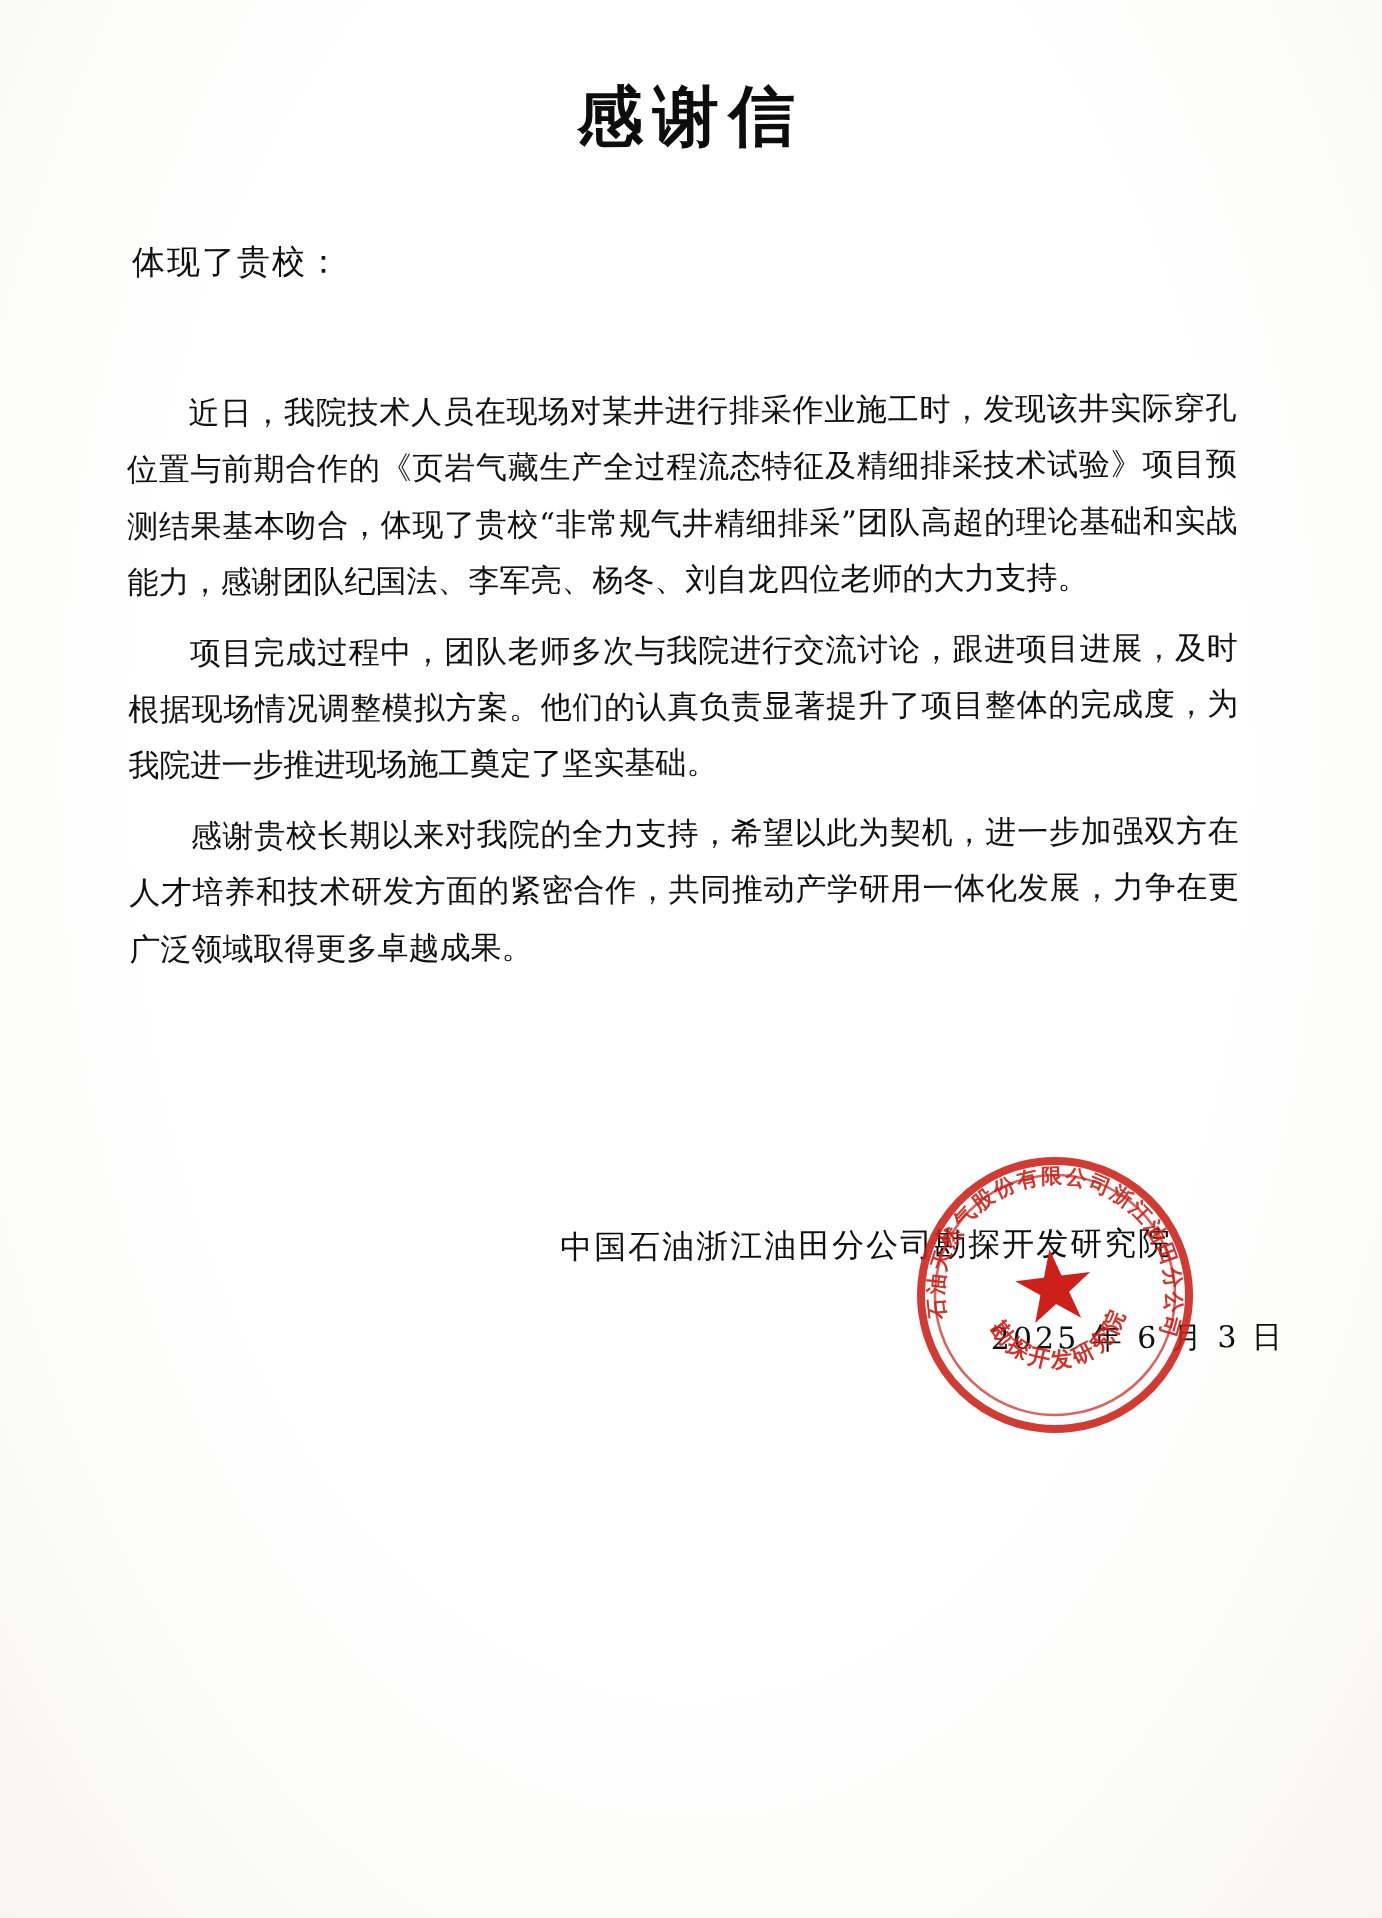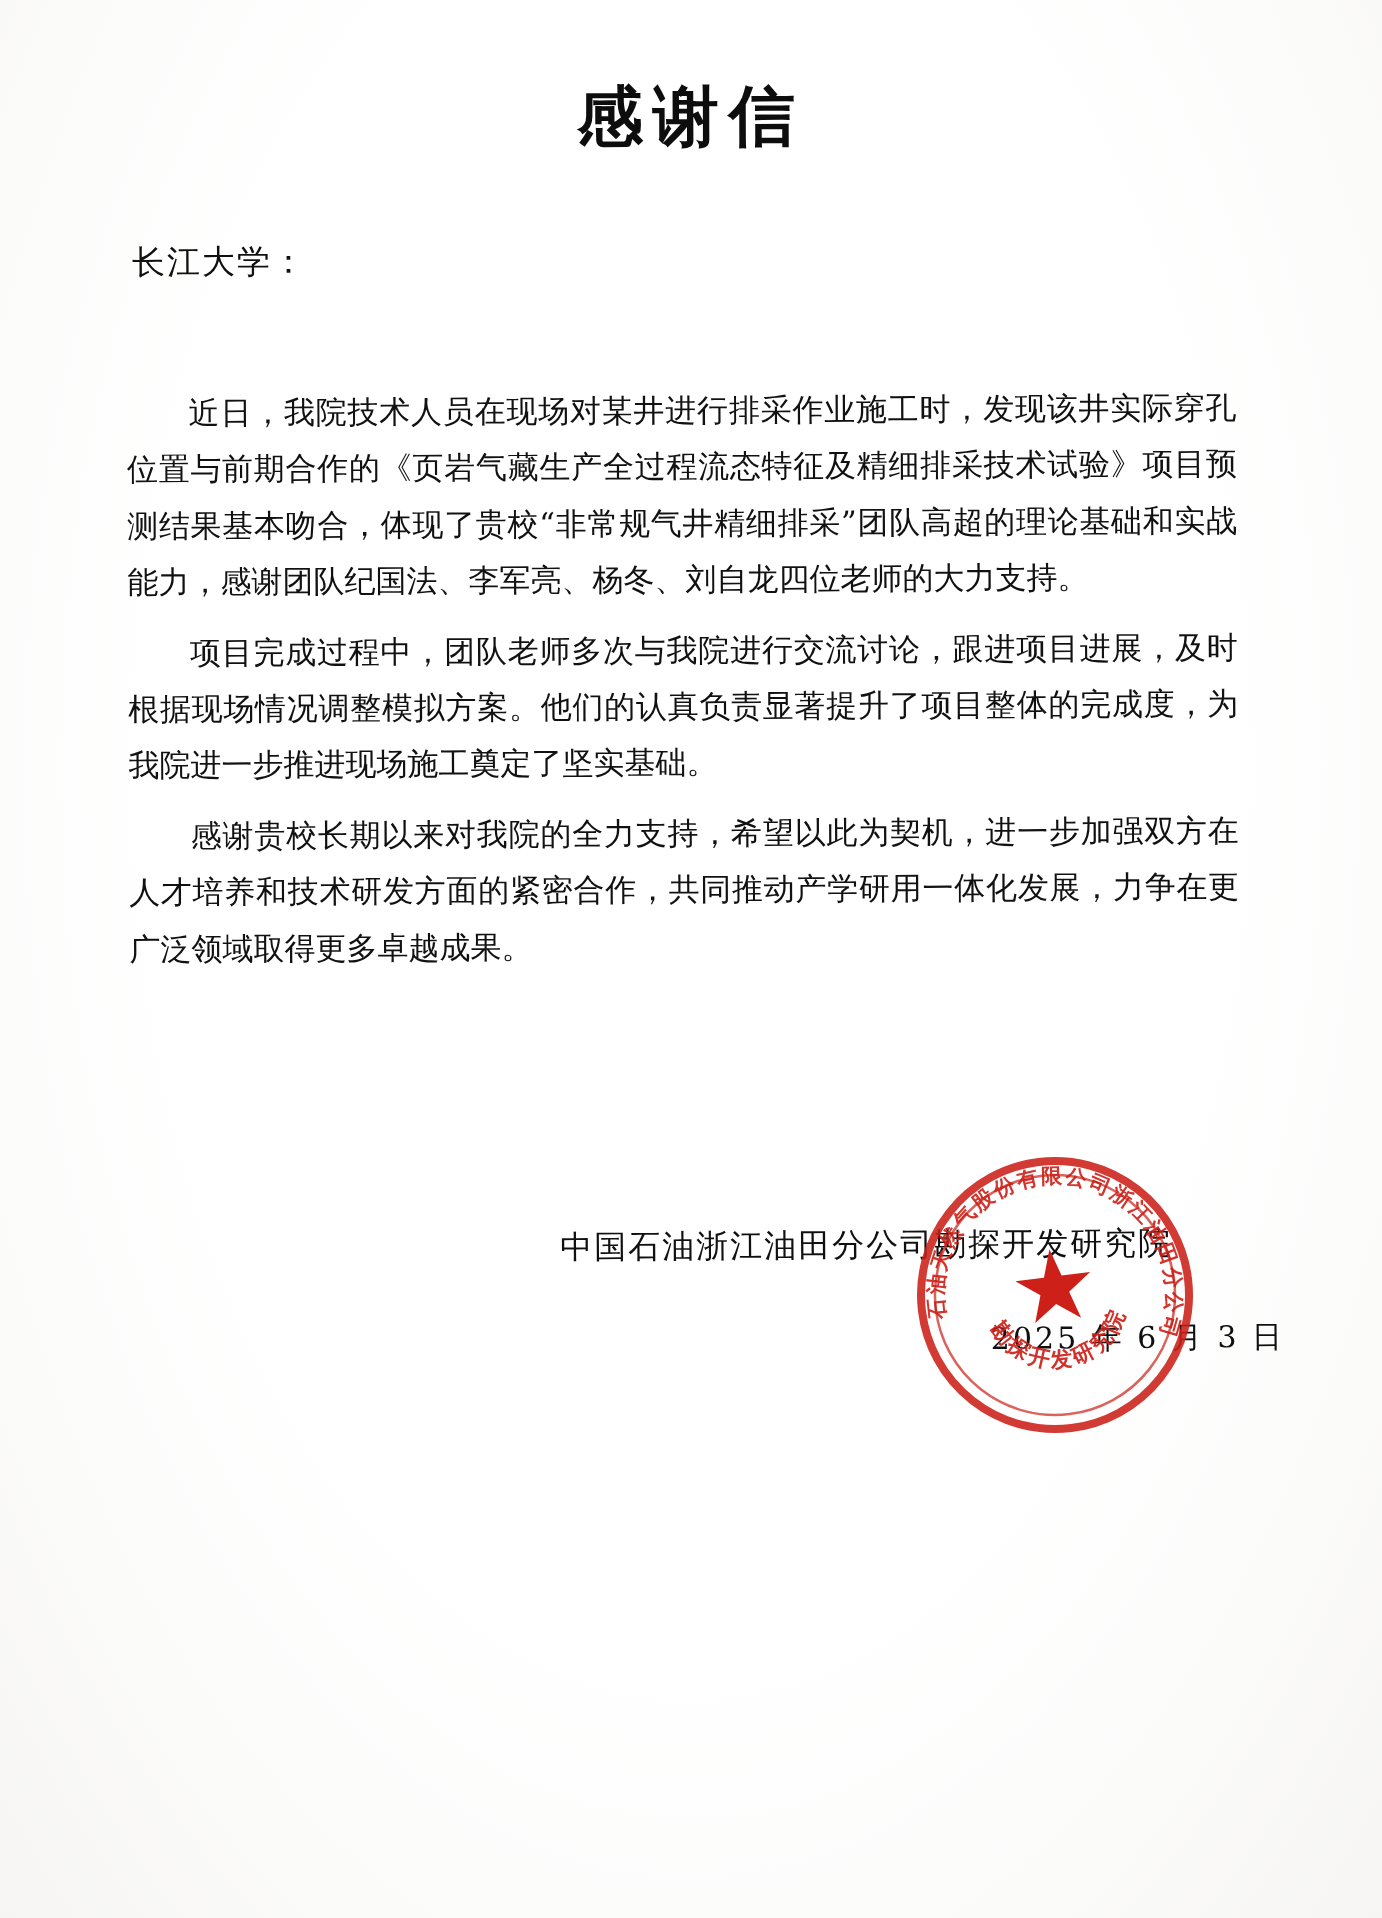--- a/index.html
+++ b/index.html
@@ -118,21 +118,21 @@
 </style>
 </head>
 <body>
 
 <div class="paper"></div>
 
 <div class="page">
 
   <div class="doc-title">感谢信</div>
 
-  <div class="salutation">长江大学：</div>
+  <div class="salutation">体现了贵校：</div>
 
   <div class="body-text">
     <p>近日，我院技术人员在现场对某井进行排采作业施工时，发现该井实际穿孔位置与前期合作的《页岩气藏生产全过程流态特征及精细排采技术试验》项目预测结果基本吻合，体现了贵校“非常规气井精细排采”团队高超的理论基础和实战能力，感谢团队纪国法、李军亮、杨冬、刘自龙四位老师的大力支持。</p>
     <p>项目完成过程中，团队老师多次与我院进行交流讨论，跟进项目进展，及时根据现场情况调整模拟方案。他们的认真负责显著提升了项目整体的完成度，为我院进一步推进现场施工奠定了坚实基础。</p>
     <p>感谢贵校长期以来对我院的全力支持，希望以此为契机，进一步加强双方在人才培养和技术研发方面的紧密合作，共同推动产学研用一体化发展，力争在更广泛领域取得更多卓越成果。</p>
   </div>
 
   <div class="signature-block">
     <div class="sign-org">中国石油浙江油田分公司勘探开发研究院</div>
     <div class="sign-date">2025 年 6 月 3 日</div>

